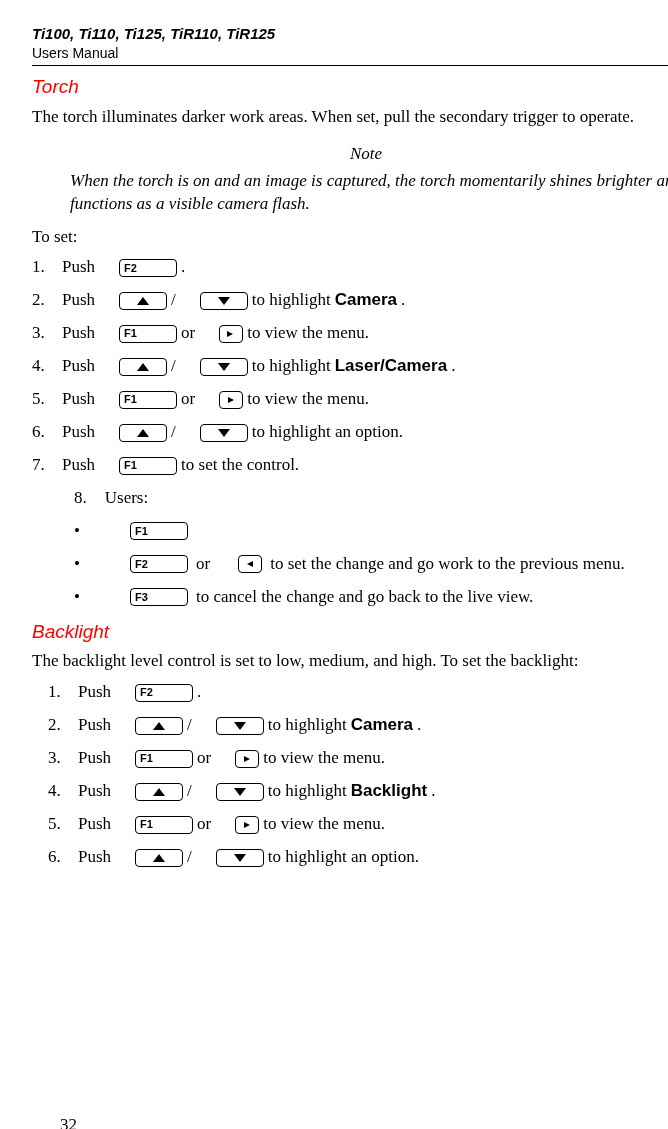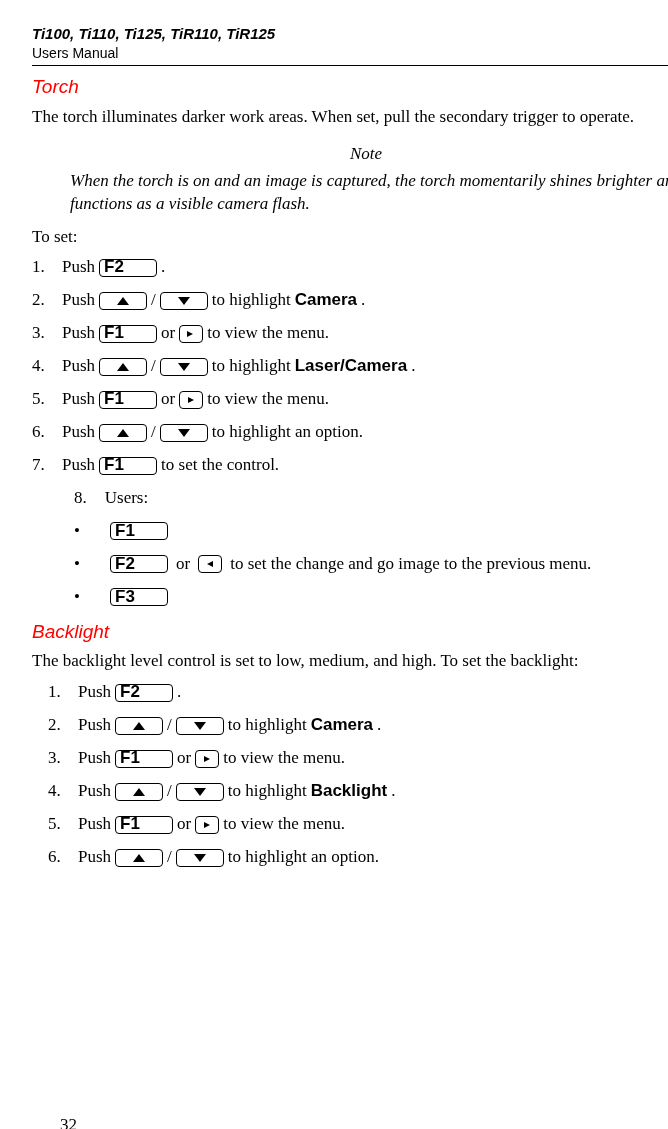--- a/index.html
+++ b/index.html
@@ -93,24 +93,25 @@
   .key {
     display: inline-flex;
     align-items: center;
     justify-content: flex-start;
     height: 18px;
     min-width: 58px;
     padding: 0 4px;
     border: 1.2px solid #000;
     border-radius: 4px;
     font-family: Arial, Helvetica, sans-serif;
-    font-size: 17px;
+    font-size: 11px;
     font-weight: bold;
     box-sizing: border-box;
     vertical-align: middle;
+    margin-left: 20px;
   }
   .key.wide { min-width: 58px; }
   .key.arrow { min-width: 48px; justify-content: center; }
   .key.sq { min-width: 24px; width: 24px; height: 18px; justify-content: center; padding: 0; }
   svg.tri { display: block; }
   .bold-sans {
     font-family: Arial, Helvetica, sans-serif;
     font-weight: bold;
   }
   .pgnum {
@@ -258,25 +259,26 @@
     </li>
     <li>
       <span class="dot">•</span>
       <span class="key wide">F2</span>
       <span> or </span>
       <span class="key sq">
             <svg width="12" height="10">
               <polygon points="9,2 9,8 3,5" fill="#000"></polygon>
             </svg>
           </span>
-      <span> to set the change and go image to the previous menu.</span>
+      <span> to set the change and go work to the previous menu.</span>
     </li>
     <li>
       <span class="dot">•</span>
       <span class="key wide">F3</span>
+      <span> to cancel the change and go back to the live view.</span>
     </li>
   </ul>
 </div>
 
 <h2 class="sec-title">Backlight</h2>
 
 <p>The backlight level control is set to low, medium, and high. To set the backlight:</p>
 
 <ol class="steps indent">
   <li>

